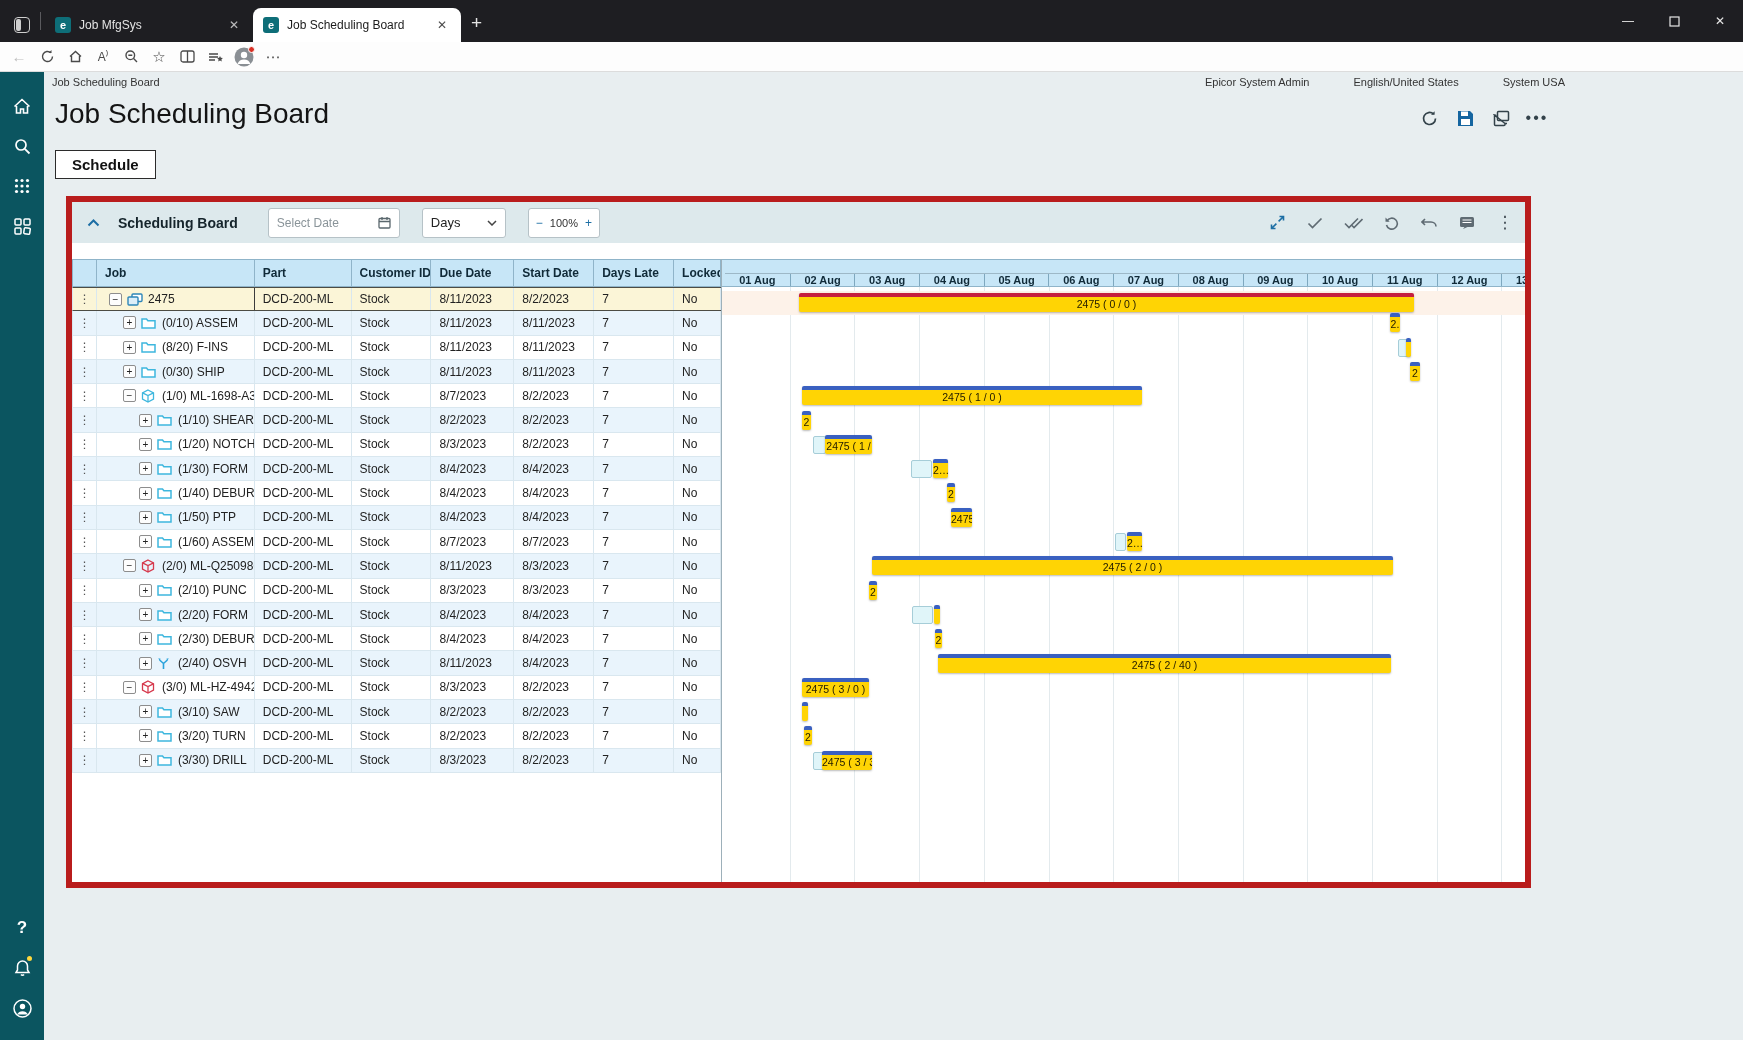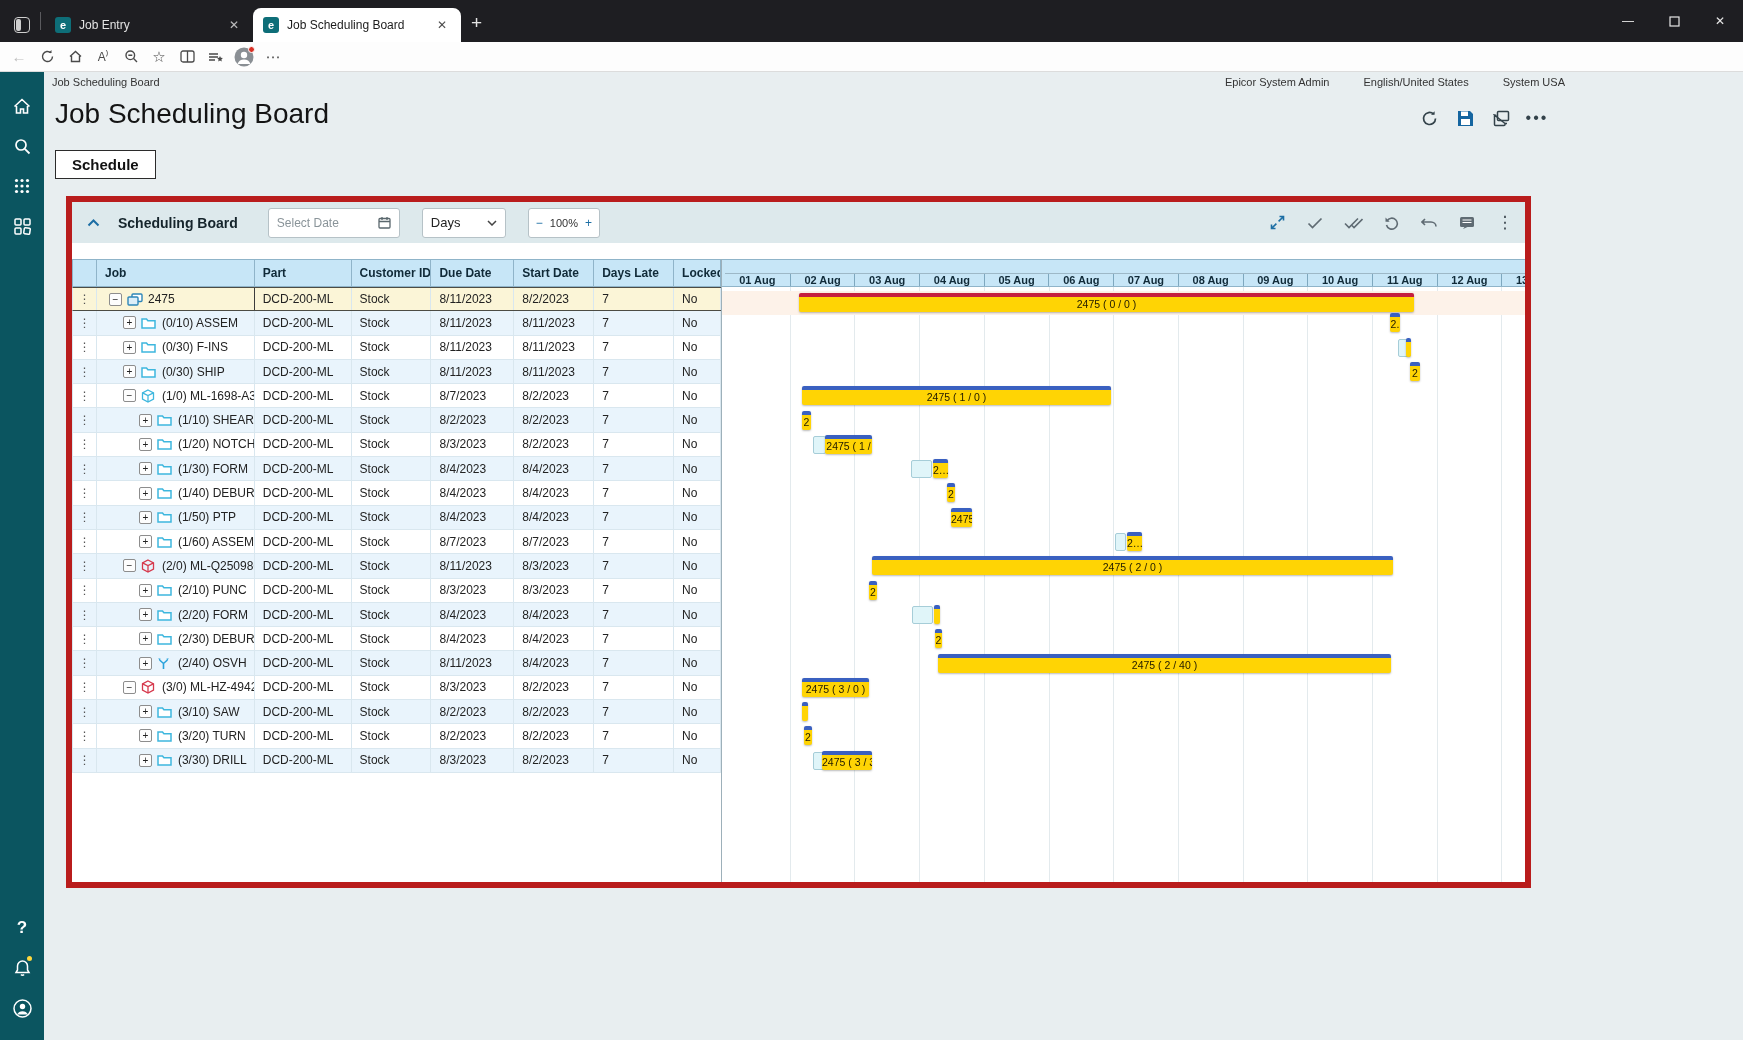--- a/index.html
+++ b/index.html
@@ -27,21 +27,21 @@
 .avatar .dot{position:absolute;right:-1px;top:-1px;width:7px;height:7px;border-radius:50%;background:#d93025;border:1px solid #fff}
 
 .sidebar{position:absolute;left:0;top:72px;width:44px;bottom:0;background:var(--sidebar_bg);display:flex;flex-direction:column;align-items:center;padding:14px 0 12px}
 .sicon{width:44px;height:40px;display:flex;align-items:center;justify-content:center;color:#fff}
 .sidebar .spacer{flex:1}
 .sbell{position:relative}
 .sbell .bdot{position:absolute;right:12px;top:8px;width:5px;height:5px;border-radius:50%;background:#ffd83d}
 .main{position:absolute;left:44px;top:72px;right:0;bottom:0;background:#e8eef0}
 .topbar{position:absolute;left:0;top:0;right:0;height:20px;font-size:11px;color:#333}
 .crumb{position:absolute;left:8px;top:4px}
-.userinfo{position:absolute;right:178px;top:4px;display:flex;gap:34px}
+.userinfo{position:absolute;right:178px;top:4px;display:flex;gap:44px}
 .pagetitle{position:absolute;left:11px;top:26px;font-size:28px;font-weight:500;color:#141414}
 .pageactions{position:absolute;right:196px;top:36px;display:flex;gap:16px;align-items:center}
 .pact{width:20px;height:20px;display:flex;align-items:center;justify-content:center;color:#33424a}
 .schedule-btn{position:absolute;left:11px;top:78px;height:29px;padding:0 16px;background:#fff;border:1.5px solid #2b2b2b;font-size:15px;font-weight:bold;color:#111;display:flex;align-items:center}
 
 .panel{position:absolute;left:22px;top:124px;width:1465px;height:692px;background:#fff;border:6px solid #b91c1c}
 .phead{position:absolute;left:0;top:0;right:0;height:41px;background:#dde9ec;display:flex;align-items:center;padding:0 10px;gap:14px}
 .chev{width:22px;height:22px;display:flex;align-items:center;justify-content:center}
 .ptitle{font-size:14px;font-weight:bold;color:#15242b;margin-right:16px}
 .datebox{width:132px;height:30px;background:#fff;border:1px solid #b6c2c7;border-radius:3px;display:flex;align-items:center;padding:0 8px;font-size:12px;color:#8a9499;justify-content:space-between}
@@ -78,21 +78,21 @@
 svg{display:block}
 </style>
 </head>
 <body>
 
 <div class="titlebar">
   <div class="ws-icon"></div>
   <div class="tabsep"></div>
   <div class="tab">
     <span class="fav">e</span>
-    <span class="tlabel">Job Entry</span>
+    <span class="tlabel">Job MfgSys</span>
     <span class="tclose">✕</span>
   </div>
   <div class="tab active">
     <span class="fav">e</span>
     <span class="tlabel">Job Scheduling Board</span>
     <span class="tclose">✕</span>
   </div>
   <div class="newtab">+</div>
   <div class="wincontrols">
     <div class="wc">—</div>
@@ -353,21 +353,21 @@
           </div>
           <div class="trow">
             <div class="tc menu" style="width: 24px;">⋮</div>
             <div class="tc job" style="width: 158px; padding-left: 26px;">
               <div class="expander">+</div>
               <div class="ricon">
                 <svg width="15" height="12" viewBox="0 0 15 12">
                   <path d="M1 2h4.5l1.4 1.8H14V11H1z" fill="#fff" stroke="#3eb7de" stroke-width="1.5"></path>
                 </svg>
               </div>
-              <div class="jlabel">(0/30) F-INS</div>
+              <div class="jlabel">(8/20) F-INS</div>
             </div>
             <div class="tc" style="width: 97px;">DCD-200-ML</div>
             <div class="tc" style="width: 80px;">Stock</div>
             <div class="tc" style="width: 83px;">8/11/2023</div>
             <div class="tc" style="width: 80px;">8/11/2023</div>
             <div class="tc" style="width: 80px;">7</div>
             <div class="tc" style="width: 47px;">No</div>
           </div>
           <div class="trow alt">
             <div class="tc menu" style="width: 24px;">⋮</div>
@@ -721,21 +721,21 @@
             <div class="gbar" style="left: 665px; width: 10px;">2.</div>
           </div>
           <div class="grow" style="top: 76.6px;">
             <div class="gghost" style="left: 673px; width: 13px;"></div>
             <div class="gbar" style="left: 681px; width: 5px;"></div>
           </div>
           <div class="grow" style="top: 100.9px;">
             <div class="gbar" style="left: 685px; width: 10px;">2</div>
           </div>
           <div class="grow" style="top: 125.2px;">
-            <div class="gbar" style="left: 77px; width: 309px;">2475 ( 1 / 0 )</div>
+            <div class="gbar" style="left: 77px; width: 340px;">2475 ( 1 / 0 )</div>
           </div>
           <div class="grow" style="top: 149.5px;">
             <div class="gbar" style="left: 77px; width: 9px;">2</div>
           </div>
           <div class="grow" style="top: 173.8px;">
             <div class="gghost" style="left: 88px; width: 13px;"></div>
             <div class="gbar" style="left: 100px; width: 47px;">2475 ( 1 /</div>
           </div>
           <div class="grow" style="top: 198.1px;">
             <div class="gghost" style="left: 186px; width: 21px;"></div>

